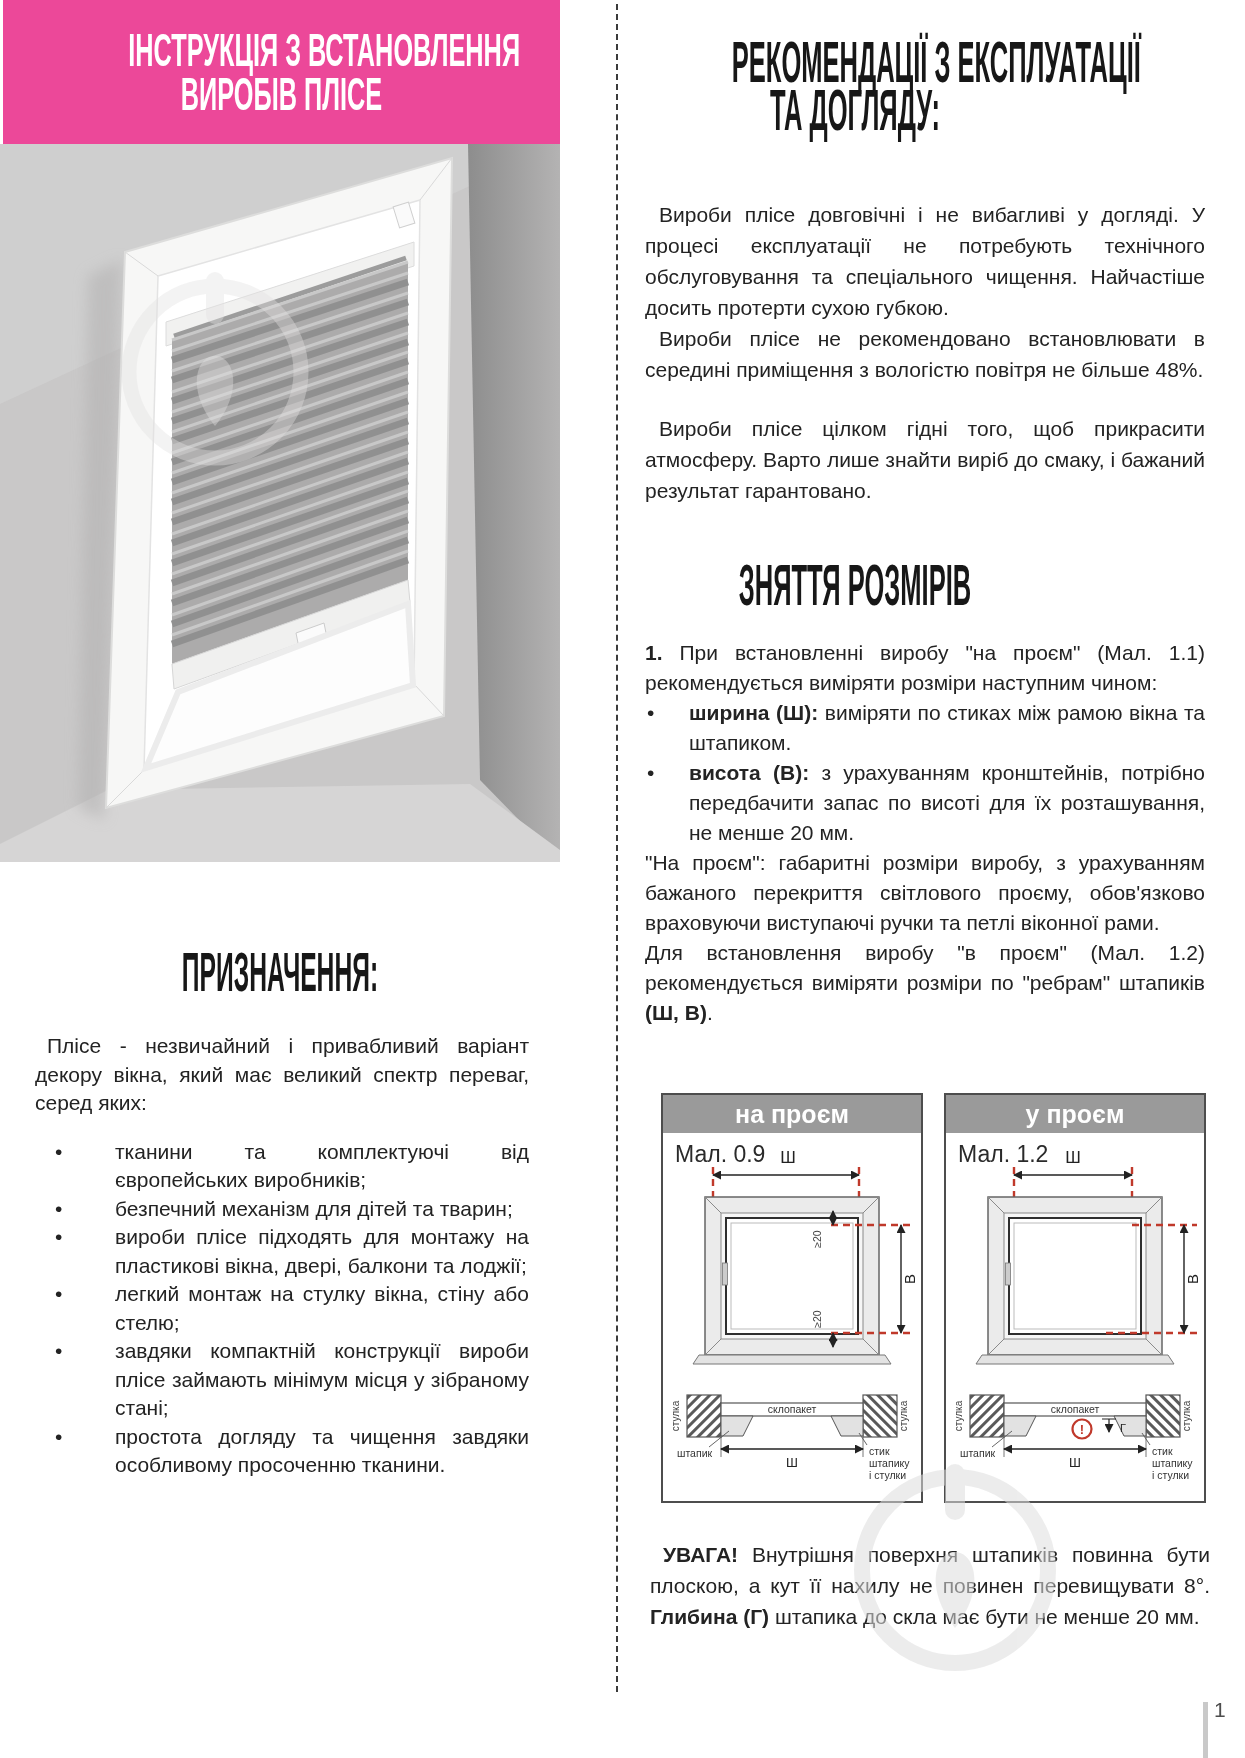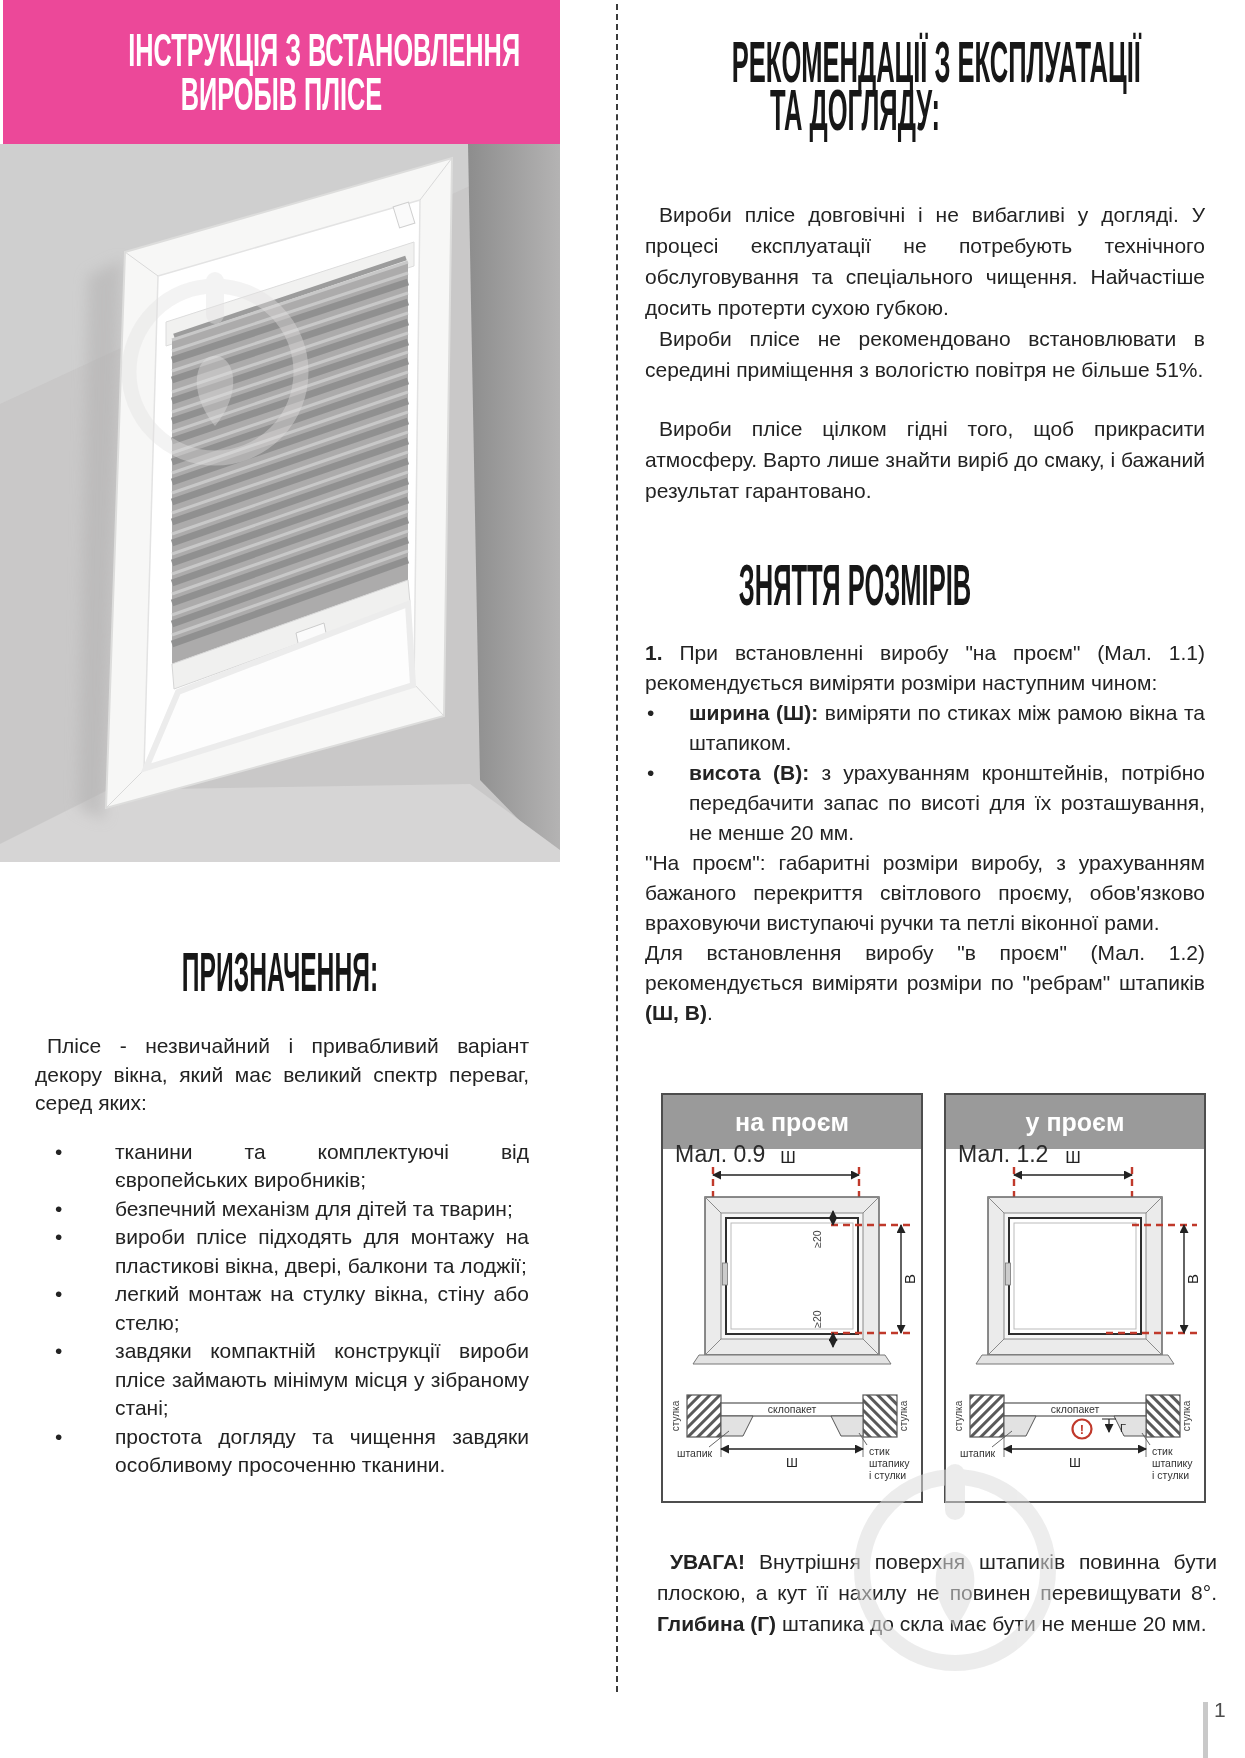--- a/index.html
+++ b/index.html
@@ -34,25 +34,25 @@
   .mlist li{position:relative;padding-left:44px;margin:0;}
   .mlist li::before{content:"\2022";position:absolute;left:2px;top:0;}
   .lbody{position:absolute;left:35px;top:1032px;width:494px;font-size:21px;line-height:28.5px;text-align:justify;}
   .lbody .intro{margin:0;text-indent:12px;}
   .blist{list-style:none;margin:20px 0 0 0;padding:0;}
   .blist li{position:relative;padding-left:80px;}
   .blist li::before{content:"\2022";position:absolute;left:20px;top:0;}
   b{font-weight:700;}
   
   .warnp{position:absolute;left:645px;top:1534px;width:560px;font-size:21px;line-height:31px;
-         text-align:justify;margin:12px;text-indent:13px;}
+         text-align:justify;margin:5px;text-indent:13px;}
   
   .dbox{position:absolute;top:1093px;width:262px;height:410px;border:2px solid #4d4d4d;
         background:#fff;box-sizing:border-box;}
-  .dbox .bar{height:54px;background:#9a9a9a;color:#fff;font-weight:700;font-size:25px;
+  .dbox .bar{height:38px;background:#9a9a9a;color:#fff;font-weight:700;font-size:25px;
              display:flex;align-items:center;justify-content:center;}
   .dbox .cap{position:absolute;left:12px;top:46px;font-size:23px;color:#2a2a2a;z-index:3;}
   .dbox svg{position:absolute;left:0;top:38px;z-index:2;}
   #box1{left:661px;}
   #box2{left:944px;}
   
   .photo{position:absolute;left:0;top:144px;}
   
   .wm2{position:absolute;left:835px;top:1448px;z-index:6;pointer-events:none;}
   
@@ -158,21 +158,21 @@
     </ul>
   </section>
 
   <div class="hc care-h">
     <div class="cline">РЕКОМЕНДАЦІЇ З ЕКСПЛУАТАЦІЇ</div>
     <div class="cline">ТА ДОГЛЯДУ:</div>
   </div>
 
   <section class="rt1">
     <p class="ind">Вироби плісе довговічні і не вибагливі у догляді. У процесі експлуатації не потребують технічного обслуговування та спеціального чищення. Найчастіше досить протерти сухою губкою.</p>
-    <p class="ind">Вироби плісе не рекомендовано встановлювати в середині приміщення з вологістю повітря не більше 51%.</p>
+    <p class="ind">Вироби плісе не рекомендовано встановлювати в середині приміщення з вологістю повітря не більше 48%.</p>
     <p class="ind p3gap">Вироби плісе цілком гідні того, щоб прикрасити атмосферу. Варто лише знайти виріб до смаку, і бажаний результат гарантовано.</p>
   </section>
 
   <div class="hc meas-h">
     <div class="cline">ЗНЯТТЯ РОЗМІРІВ</div>
   </div>
 
   <section class="rt2">
     <p><b>1.</b> <span>При встановленні виробу "на проєм" (Мал. 1.1) рекомендується виміряти розміри наступним чином:</span></p>
     <ul class="mlist">

